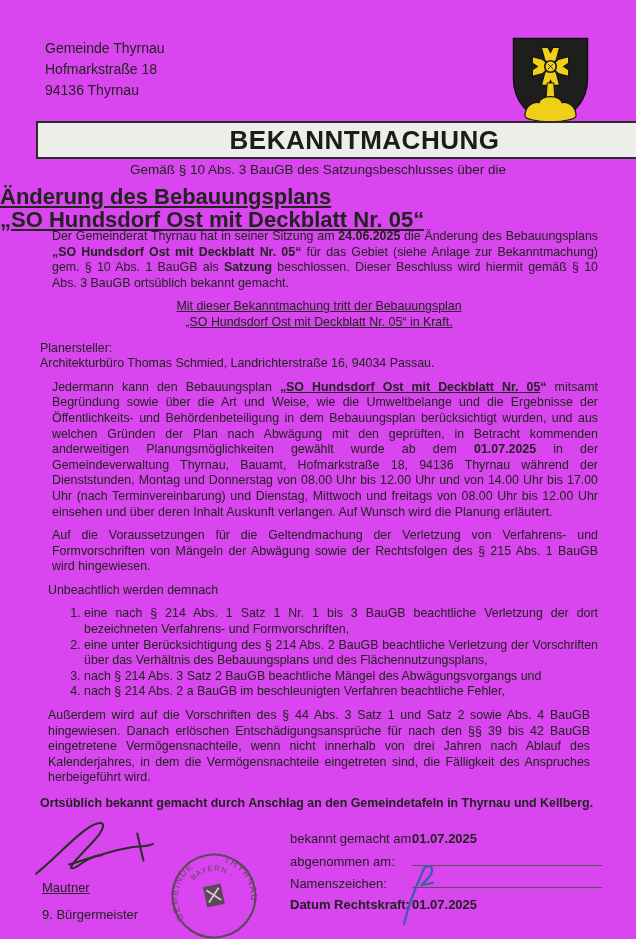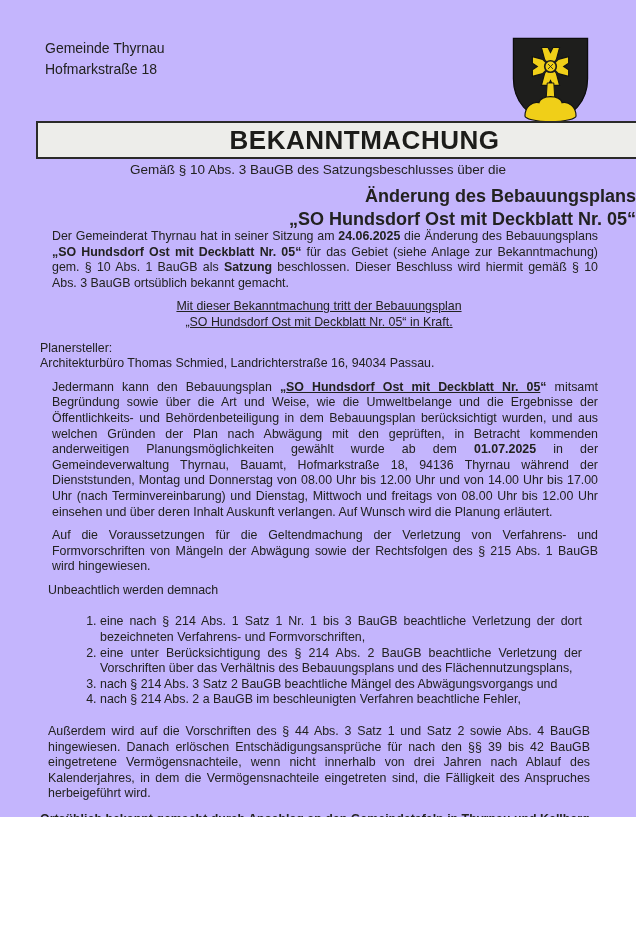--- a/index.html
+++ b/index.html
@@ -1,34 +1,34 @@
 <!DOCTYPE html>
 <html lang="de"><head>
 <meta charset="utf-8">
 <style>
   html,body{margin:0;padding:0;background:#fff;}
-  .page{position:relative;width:636px;height:817px;background:#c4b5fd;overflow:hidden;
+  .page{position:relative;width:636px;height:939px;background:#d946ef;overflow:hidden;
         font-family:"Liberation Sans",sans-serif;color:#222220;}
   
   .sender{position:absolute;left:45px;top:38px;font-size:14px;line-height:21px;}
   .arms{position:absolute;left:508px;top:36px;width:85px;height:89px;}
   .banner{position:absolute;left:36px;top:121px;width:559px;height:34px;border:2px solid #2b2b29;
           background:#ededea;text-align:center;padding-left:47px;}
   .banner-title{font-size:26px;font-weight:bold;line-height:34px;letter-spacing:0.5px;color:#1c1c1a;}
   .subtitle{position:absolute;left:0;top:162px;width:100%;text-align:center;font-size:13.5px;}
-  .doc-title{position:absolute;left:0;top:185px;width:100%;text-align:right;font-weight:bold;
-             font-size:18px;line-height:23px;}
+  .doc-title{position:absolute;left:0;top:185px;width:100%;text-align:left;font-weight:bold;
+             font-size:22px;line-height:23px;text-decoration:underline;}
   
   .content{position:absolute;left:40px;top:229px;width:558px;font-size:12.4px;line-height:15.6px;
            text-align:justify;}
   .content p{margin:0 0 8px 12px;}
   .inkraft{text-align:center;font-weight:normal;text-decoration:underline;margin:2px 0 10px 0;}
   .planner{margin:0 0 8px 0;}
   .planner .u{}
-  ol.legal{margin:16px;padding:0 0 0 44px;}
+  ol.legal{margin:0;padding:0 0 0 44px;}
   ol.legal li{text-align:justify;}
   .tight{margin:8px;}
   .closing{font-weight:bold;margin-top:10px;}
   
   .footer{position:absolute;left:0;top:818px;width:636px;height:121px;}
   .sig-svg{position:absolute;left:28px;top:-2px;width:138px;height:64px;}
   .sig-name{position:absolute;left:42px;top:62px;font-size:13px;text-decoration:underline;}
   .sig-title{position:absolute;left:42px;top:89px;font-size:13px;}
   .stamp{position:absolute;left:168px;top:33px;width:92px;height:90px;}
   .fields{position:absolute;left:290px;top:13px;width:312px;font-size:13px;}
@@ -40,20 +40,21 @@
   .paraph{position:absolute;left:396px;top:44px;width:46px;height:64px;}
 </style>
 </head>
 <body>
 
 <div class="page">
 
   <div class="sender">
     <div>Gemeinde Thyrnau</div>
     <div>Hofmarkstraße 18</div>
+    <div>94136 Thyrnau</div>
   </div>
 
   <div class="arms">
     <svg viewBox="0 0 100 108" width="85" height="89">
       <path d="M5,3 H95 V52 C95,80 77,98 50,105 C23,98 5,80 5,52 Z" fill="#1e1e1c" stroke="#0d0d0d" stroke-width="1.5"></path>
       <g transform="translate(50,37)">
         <path d="M-11,-23 L-3,-23 L0,-17 L3,-23 L11,-23 L7,-8 L22,-12 L22,-4 L16,0 L22,4 L22,12 L7,8 L11,23 L3,23 L0,17 L-3,23 L-11,23 L-7,8 L-22,12 L-22,4 L-16,0 L-22,-4 L-22,-12 L-7,-8 Z" fill="#f0cf18" stroke="#141412" stroke-width="1.4"></path>
         <path d="M-15,-15 L15,15 M15,-15 L-15,15" stroke="#1e1e1c" stroke-width="2.6" fill="none"></path>
         <circle cx="0" cy="0" r="7" fill="#f0cf18" stroke="#1e1e1c" stroke-width="2"></circle>
         <path d="M-3,-3 L3,3 M3,-3 L-3,3" stroke="#1e1e1c" stroke-width="1" fill="none"></path>
@@ -135,20 +136,24 @@
         <path d="M43,42 L57,56 M57,42 L43,56" stroke="#d8d8d2" stroke-width="2"></path>
       </g>
     </svg>
 
     <div class="fields">
       <div class="frow">
         <span class="flabel">bekannt gemacht am:</span>
         <span class="fvalue">01.07.2025</span>
       </div>
       <div class="frow">
+        <span class="flabel">abgenommen am:</span>
+        <span class="fline"></span>
+      </div>
+      <div class="frow">
         <span class="flabel">Namenszeichen:</span>
         <span class="fline"></span>
       </div>
       <div class="frow">
         <span class="flabel blabel">Datum Rechtskraft:</span>
         <span class="fvalue">01.07.2025</span>
       </div>
     </div>
 
     <svg class="paraph" viewBox="0 0 46 64">

